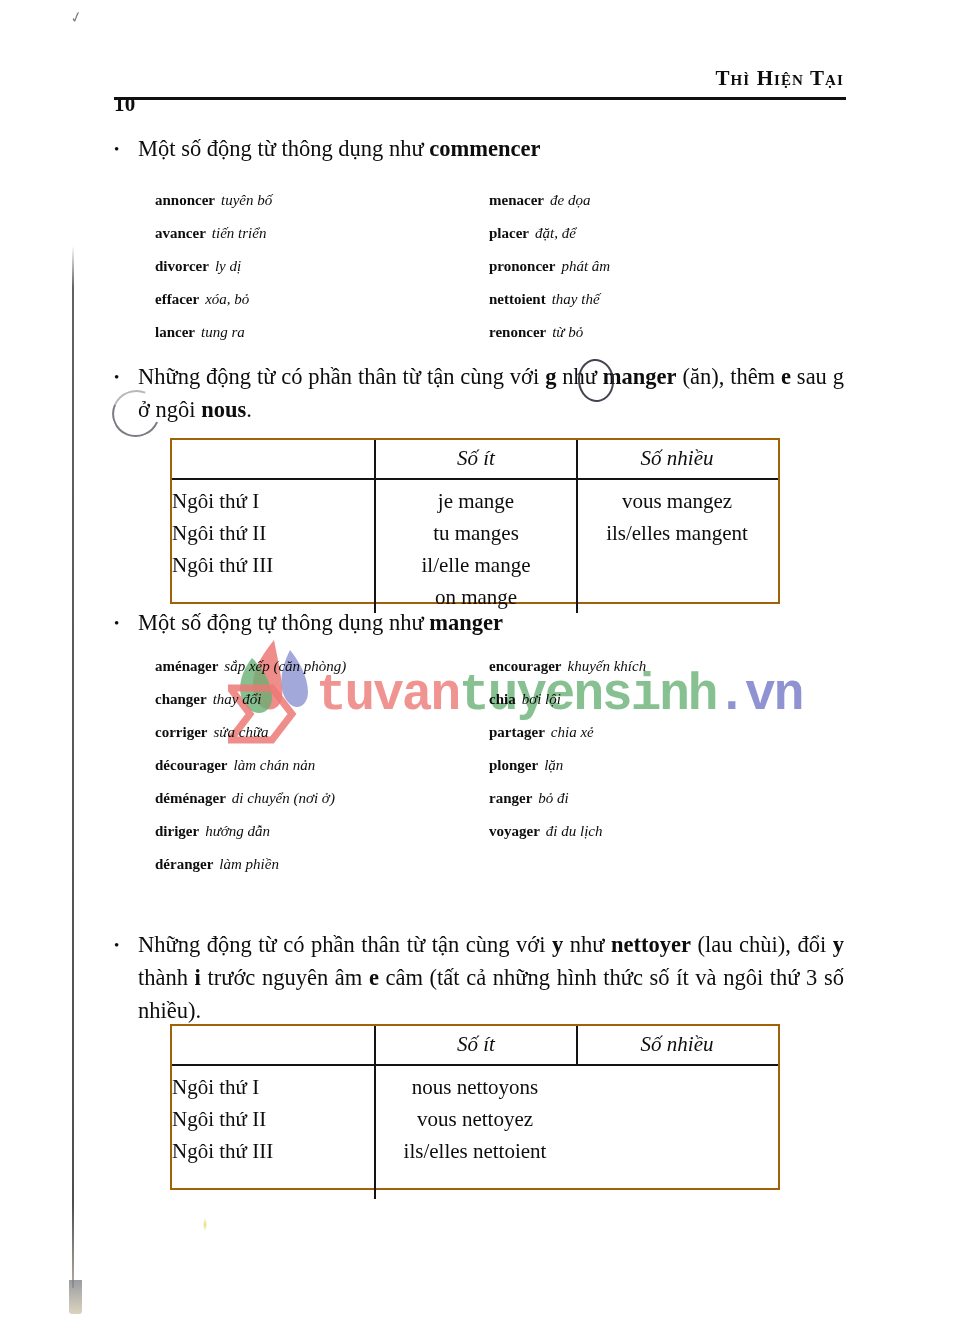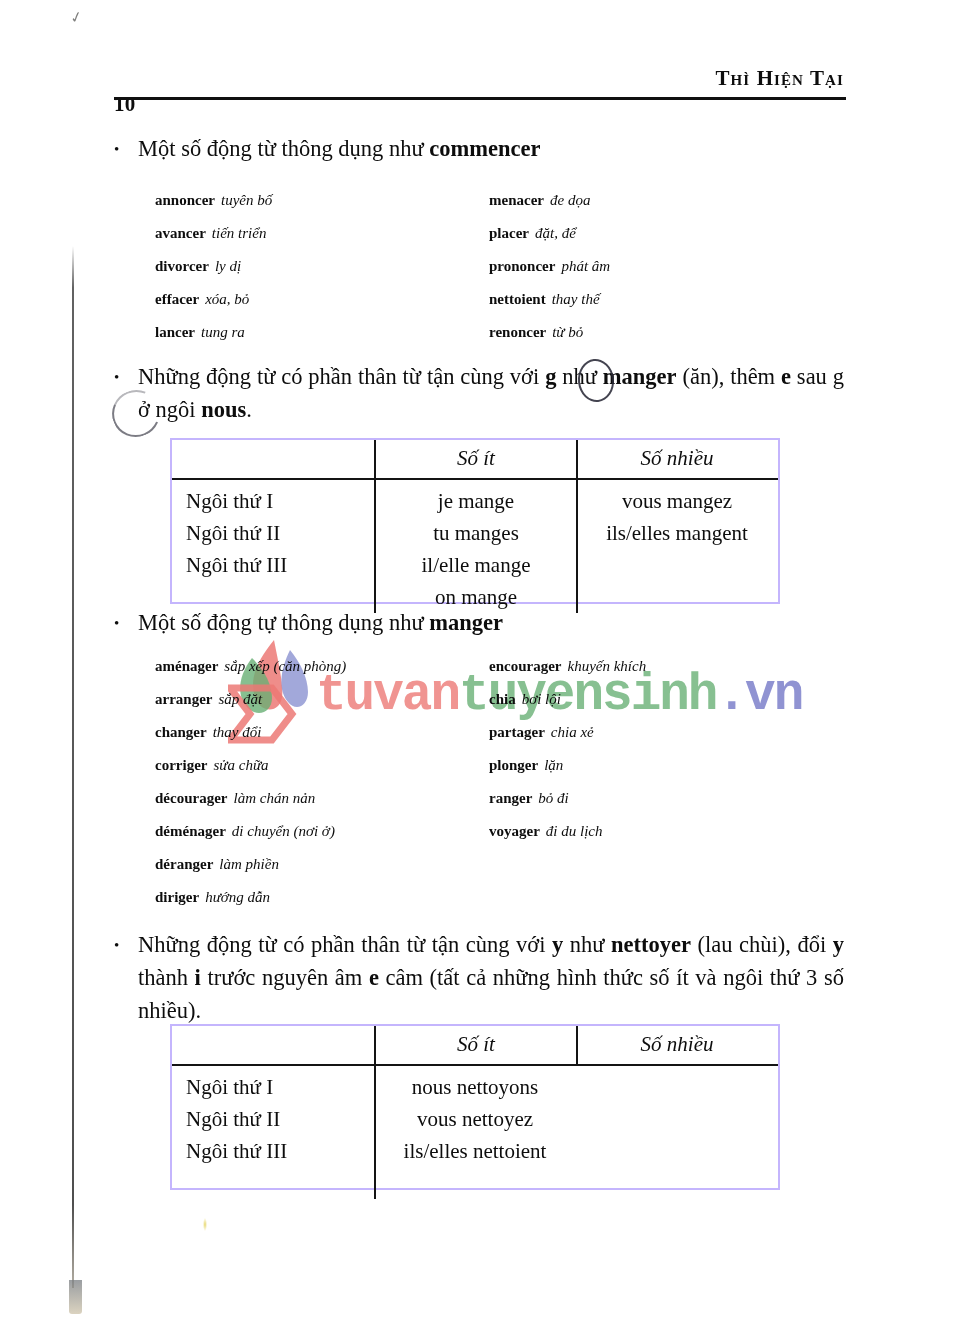--- a/index.html
+++ b/index.html
@@ -136,21 +136,21 @@
     font-weight: bold;
   }
   .vocrow .vi {
     font-style: italic;
     margin-left: 6px;
   }
 
   
   .conj {
     position: absolute;
-    border: 2px solid #c4b5fd;
+    border: 2px solid #a16207;
     background: transparent;
     box-sizing: border-box;
   }
   .conj .thead {
     display: flex;
     border-bottom: 2px solid #141414;
     height: 38px;
   }
   .conj .tbody {
     display: flex;
@@ -166,21 +166,21 @@
   }
   .conj .bcell {
     font-size: 21px;
     padding-top: 5px;
   }
   .conj .bcell .line {
     height: 32px;
     line-height: 32px;
     white-space: nowrap;
   }
-  .conj .c1 .bcell .line { padding-left: 14px; text-align: left; }
+  .conj .c1 .bcell .line { text-align: left; }
   .conj .c2 .bcell .line,
   .conj .c3 .bcell .line { text-align: center; }
   .conj .bcell .line.blank { visibility: hidden; }
 
   
   .ann {
     position: absolute;
     border: 2px solid #2a2a38;
     border-radius: 50%;
     pointer-events: none;
@@ -334,27 +334,26 @@
       <path d="M24 22 C10 40 8 60 20 72 C30 82 44 76 44 62 C44 48 36 34 24 22 Z" fill="#3f9a4e" opacity=".8"></path>
       <path d="M62 14 C52 34 50 54 60 66 C68 76 80 70 80 56 C80 42 72 26 62 14 Z" fill="#6b74c4" opacity=".8"></path>
       <path d="M2 52 L44 52 L64 78 L44 104 L2 104 L22 78 Z" fill="none" stroke="#e8544f" stroke-width="7" opacity=".85"></path>
     </svg>
     <div class="wm-text"><span class="w1">tuvan</span><span class="w2">tuyensinh</span><span class="w3">.vn</span></div>
   </div>
 
   <div class="voclist" style="left:155px; top:650px;">
     <div class="col left">
       <div class="vocrow"><span class="fr">aménager</span><span class="vi">sắp xếp (căn phòng)</span></div>
-      <div class="vocrow"><span class="fr">arranger</span><span class="vi">sắp đặt</span></div>
       <div class="vocrow"><span class="fr">changer</span><span class="vi">thay đổi</span></div>
       <div class="vocrow"><span class="fr">corriger</span><span class="vi">sửa chữa</span></div>
       <div class="vocrow"><span class="fr">décourager</span><span class="vi">làm chán nản</span></div>
       <div class="vocrow"><span class="fr">déménager</span><span class="vi">di chuyển (nơi ở)</span></div>
+      <div class="vocrow"><span class="fr">diriger</span><span class="vi">hướng dẫn</span></div>
       <div class="vocrow"><span class="fr">déranger</span><span class="vi">làm phiền</span></div>
-      <div class="vocrow"><span class="fr">diriger</span><span class="vi">hướng dẫn</span></div>
     </div>
     <div class="col right">
       <div class="vocrow"><span class="fr">encourager</span><span class="vi">khuyến khích</span></div>
       <div class="vocrow"><span class="fr">chia</span><span class="vi">bơi lội</span></div>
       <div class="vocrow"><span class="fr">partager</span><span class="vi">chia xẻ</span></div>
       <div class="vocrow"><span class="fr">plonger</span><span class="vi">lặn</span></div>
       <div class="vocrow"><span class="fr">ranger</span><span class="vi">bỏ đi</span></div>
       <div class="vocrow"><span class="fr">voyager</span><span class="vi">đi du lịch</span></div>
     </div>
   </div>

